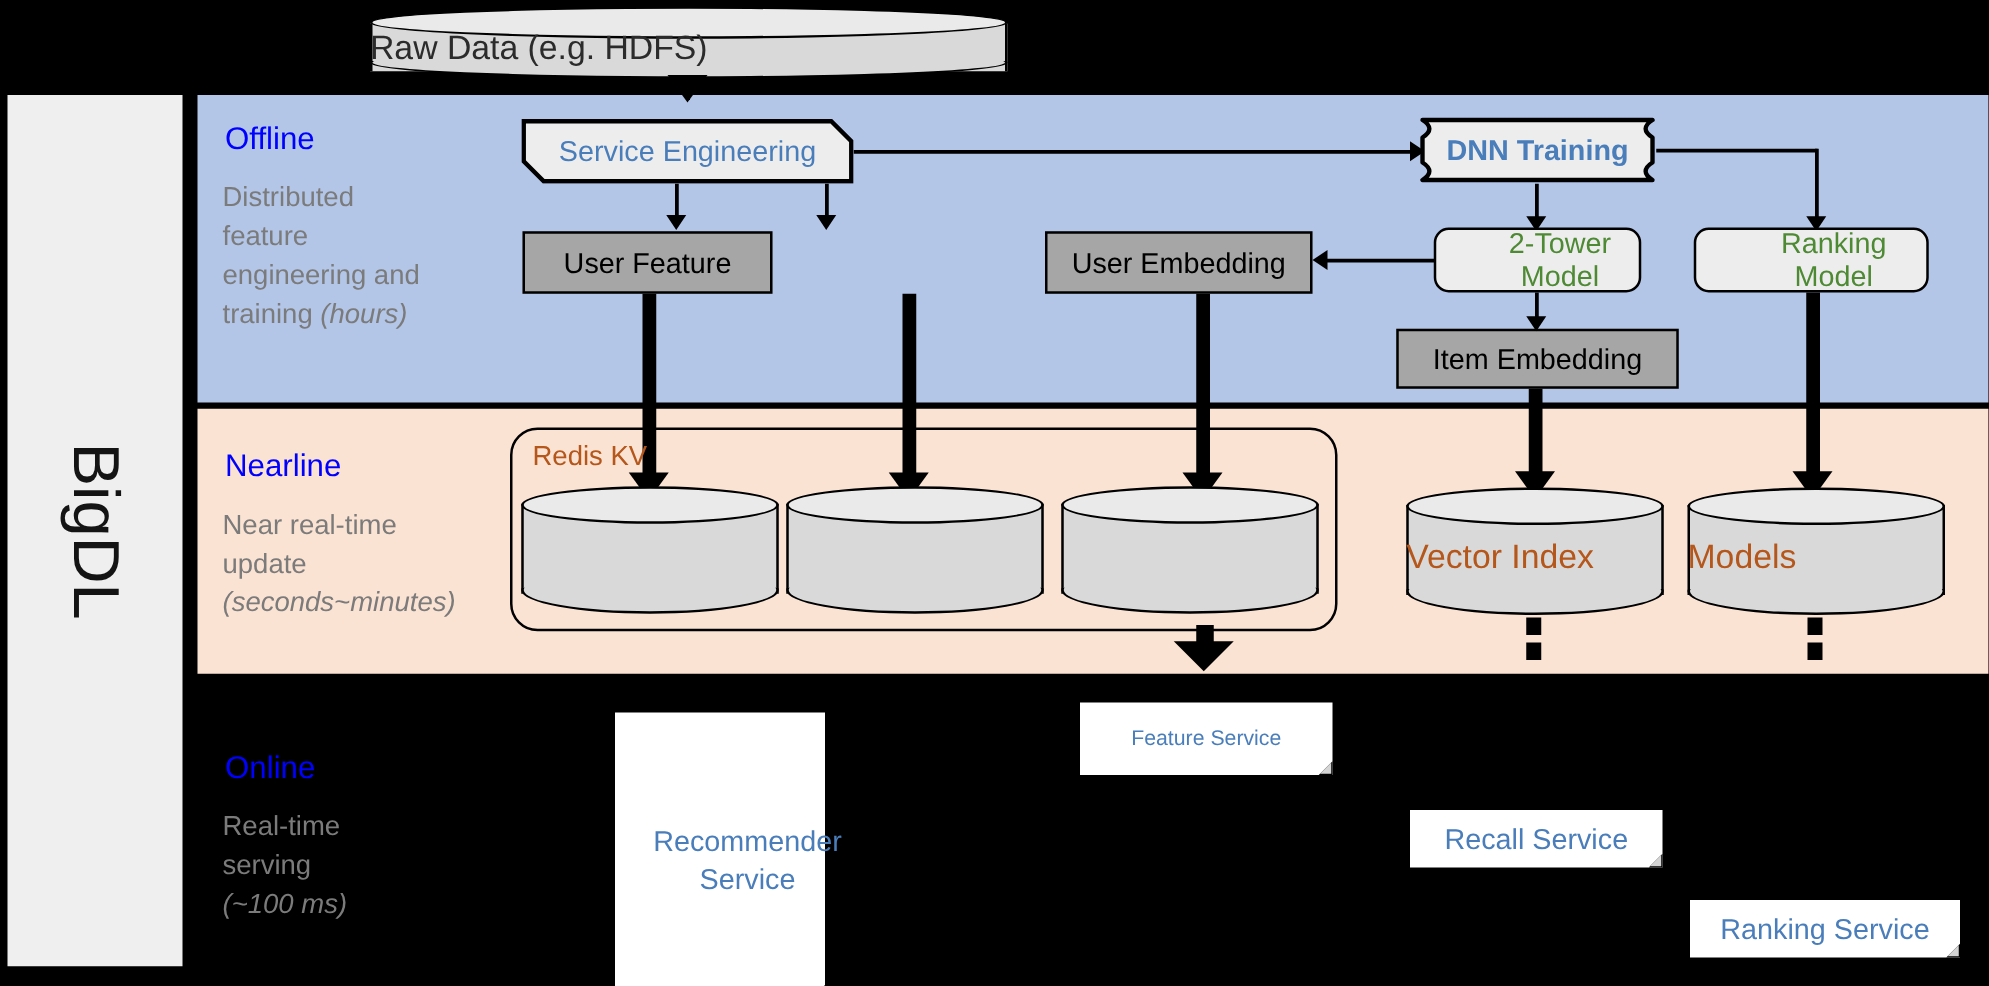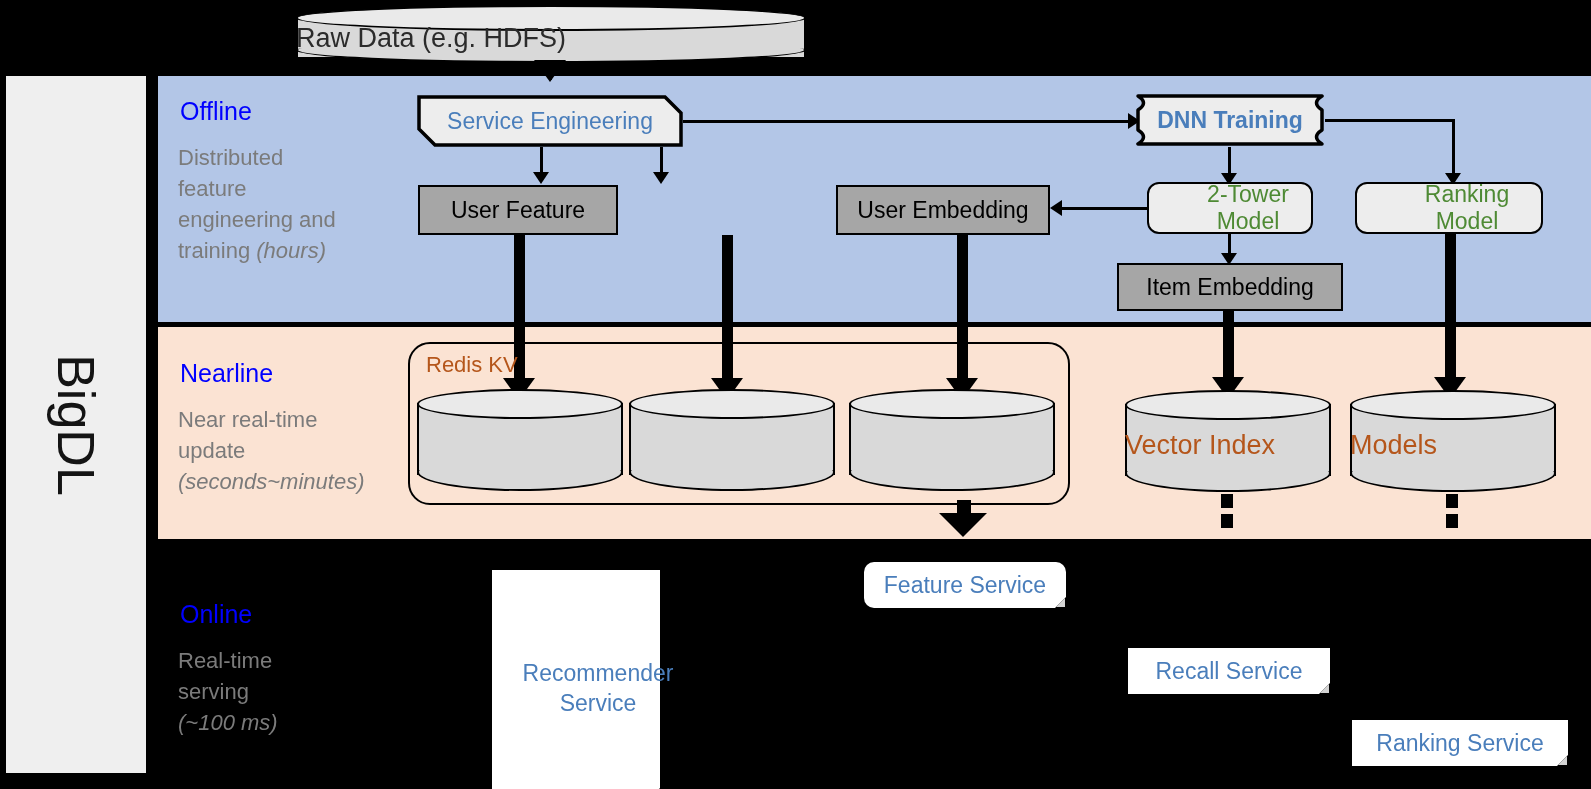--- a/index.html
+++ b/index.html
@@ -335,21 +335,21 @@
 
   <div class="doc" style="left:492px; top:570px; width:168px; height:236px; font-size:23px; line-height:30px;padding-left:44px;">
     <div>
       <span>Recommender</span><br>
       <span>Service</span>
     </div>
     <div class="doc-fold"></div>
     <div class="doc-fold-inner"></div>
   </div>
 
-  <div class="doc" style="left:864px; top:562px; width:202px; height:46px; font-size:23px;border-radius:10px;">
+  <div class="doc" style="left:864px; top:562px; width:202px; height:58px; font-size:17px;">
     <span>Feature Service</span>
     <div class="doc-fold" style="border-left-width:11px;border-bottom-width:11px;"></div>
     <div class="doc-fold-inner" style="border-left-width:9px;border-bottom-width:9px;"></div>
   </div>
 
   <div class="doc" style="left:1128px; top:648px; width:202px; height:46px; font-size:23px;">
     <span>Recall Service</span>
     <div class="doc-fold" style="border-left-width:11px;border-bottom-width:11px;"></div>
     <div class="doc-fold-inner" style="border-left-width:9px;border-bottom-width:9px;"></div>
   </div>

